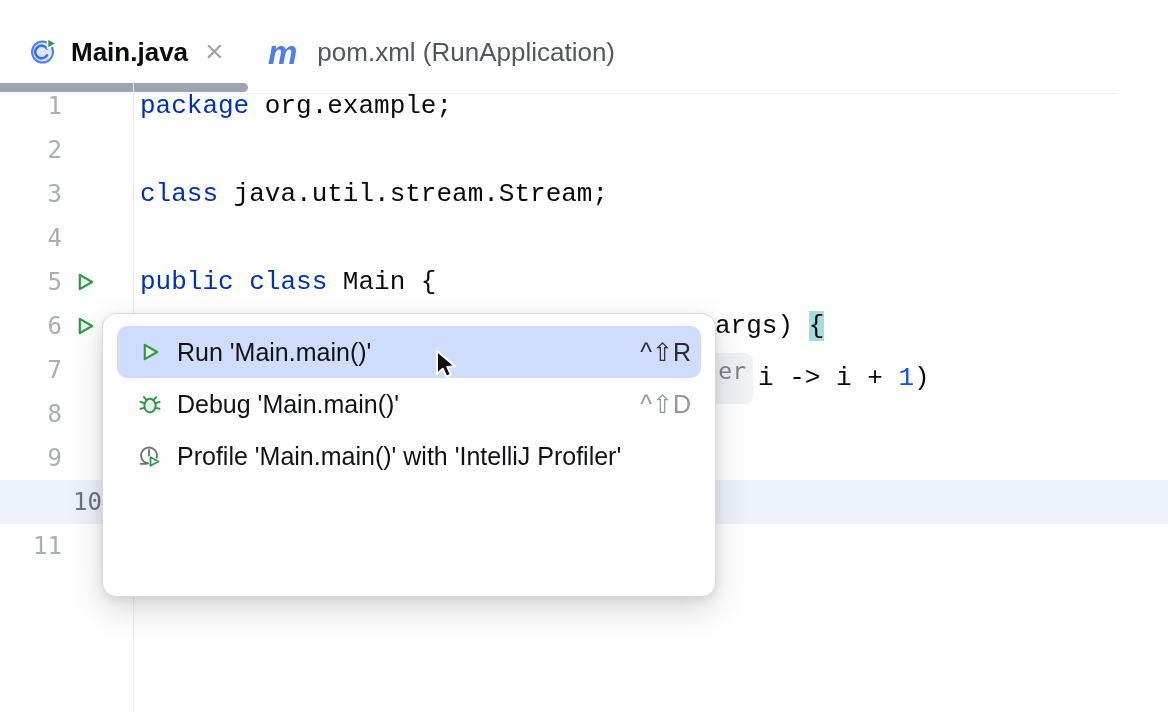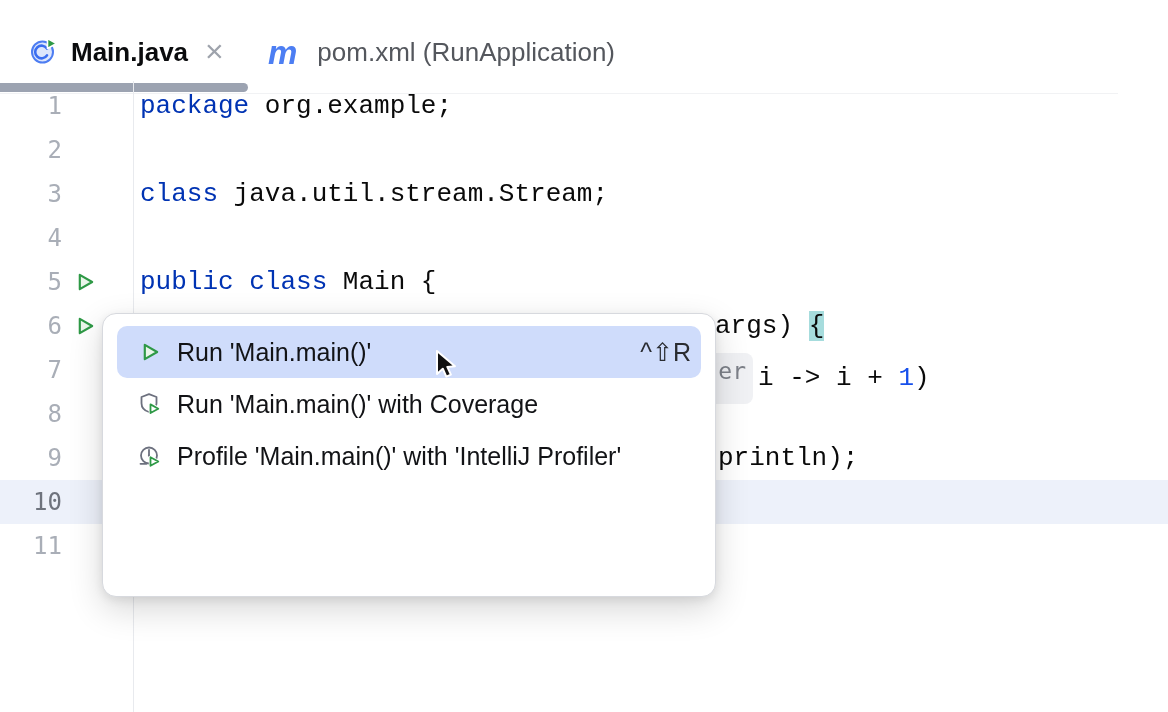--- a/index.html
+++ b/index.html
@@ -16,21 +16,21 @@
   .tab-underline{position:absolute;left:0;top:71px;width:248px;height:9px;background:#9CA3B1;border-radius:0 6px 6px 0;}
   .tab-inactive{padding-left:20px;}
   .maven-m{font-style:italic;font-weight:700;font-size:33px;color:#4C7EF3;line-height:1;}
   .tab-title-inactive{font-size:26px;font-weight:400;color:#54575D;margin-left:20px;}
 
   
   .curline{position:absolute;left:0;top:480px;width:1168px;height:44px;background:#EDF1FA;}
   .gutter-sep{position:absolute;left:133px;top:81px;width:1px;height:631px;background:#E8EAEE;}
   .ln{position:absolute;left:0;width:62px;height:44px;line-height:44px;text-align:right;
       font-family:"DejaVu Sans Mono",monospace;font-size:24px;color:#A9AEB7;}
-  .ln-cur{color:#6E737D;}
+  .ln-cur{color:#6E737D;padding-left:40px;}
   .code{position:absolute;left:140px;height:44px;line-height:44px;white-space:pre;
         font-family:Liberation Mono, monospace;font-size:26px;color:#0A0A0A;}
   .kw{color:#0033B3;}
   .num{color:#1750EB;}
   .brace-hl{background:#A6DCDD;}
   .inlay{position:absolute;left:700px;top:353px;width:53px;height:51px;background:#F0F1F4;border-radius:8px;
          font-family:"DejaVu Sans Mono",monospace;font-size:23px;color:#7D8189;line-height:36px;
          text-align:right;padding-right:7px;box-sizing:border-box;}
   .gutter-run{position:absolute;left:72px;width:26px;height:26px;}
 
@@ -101,46 +101,45 @@
 
   <div class="code" style="top:172px"><span class="kw">class</span><span> java.util.stream.Stream;</span></div>
 
   <div class="code" style="top:260px"><span class="kw">public</span><span> </span><span class="kw">class</span><span> Main {</span></div>
 
   <div class="code" style="top:304px;left:715px"><span>args) </span><span class="brace-hl">{</span></div>
 
   <div class="inlay">er</div>
   <div class="code" style="top:356px;left:758px"><span>i -&gt; i + </span><span class="num">1</span><span>)</span></div>
 
-  <div class="code" style="top:436px;left:718px">println);</div>
 
   <div class="popup">
 
     <div class="mi mi-selected">
       <span class="mi-ic">
         <svg width="26" height="26" viewBox="0 0 24 24">
             <path d="M7.2 5.4 L18.6 12 L7.2 18.6 Z" fill="#EAF6EA" stroke="#2E9946" stroke-width="2" stroke-linejoin="round"></path>
           </svg>
       </span>
       <span class="mi-lbl">Run 'Main.main()'</span>
       <span class="mi-sc">^⇧R</span>
     </div>
 
-
     <div class="mi">
       <span class="mi-ic">
-        <svg width="26" height="26" viewBox="0 0 26 26" fill="none">
-          <path d="M12 3.2 L19.5 6 V12.2 C19.5 16.6 16.6 19.6 12 21 C7.4 19.6 4.5 16.6 4.5 12.2 V6 Z" stroke="#6C707E" stroke-width="1.8" stroke-linejoin="round"></path>
-          <path d="M13.5 13.4 L21.3 17.7 L13.5 22 Z" fill="#fff" stroke="#fff" stroke-width="3.6" stroke-linejoin="round"></path>
-          <path d="M13.5 13.4 L21.3 17.7 L13.5 22 Z" fill="#fff" stroke="#2E9946" stroke-width="1.8" stroke-linejoin="round"></path>
+        <svg width="26" height="26" viewBox="0 0 24 24" fill="none" stroke="#2E9946" stroke-width="1.8" stroke-linecap="round">
+          <ellipse cx="12" cy="13.5" rx="5.2" ry="6.3" fill="#EAF6EA"></ellipse>
+          <path d="M8.8 8.4 L6.4 5.6 M15.2 8.4 L17.6 5.6"></path>
+          <path d="M6.9 11.3 L3.2 10 M6.9 15.6 L3.2 16.4 M17.1 11.3 L20.8 10 M17.1 15.6 L20.8 16.4"></path>
         </svg>
       </span>
-      <span class="mi-lbl">Run 'Main.main()' with Coverage</span>
-      <span class="mi-sc"></span>
+      <span class="mi-lbl">Debug 'Main.main()'</span>
+      <span class="mi-sc">^⇧D</span>
     </div>
+
 
     <div class="mi">
       <span class="mi-ic">
         <svg width="26" height="26" viewBox="0 0 26 26" fill="none" stroke-linecap="round">
           <circle cx="12" cy="12.5" r="8" stroke="#6C707E" stroke-width="1.8"></circle>
           <path d="M12 12.5 V6.8" stroke="#6C707E" stroke-width="1.8"></path>
           <circle cx="12" cy="12.5" r="1.1" fill="#6C707E"></circle>
           <path d="M3.5 20.8 H9.5" stroke="#6C707E" stroke-width="1.8"></path>
           <path d="M13.5 14.2 L21.3 18.5 L13.5 22.8 Z" fill="#fff" stroke="#fff" stroke-width="3.4" stroke-linejoin="round"></path>
           <path d="M13.5 14.2 L21.3 18.5 L13.5 22.8 Z" fill="#fff" stroke="#2E9946" stroke-width="1.8" stroke-linejoin="round"></path>

